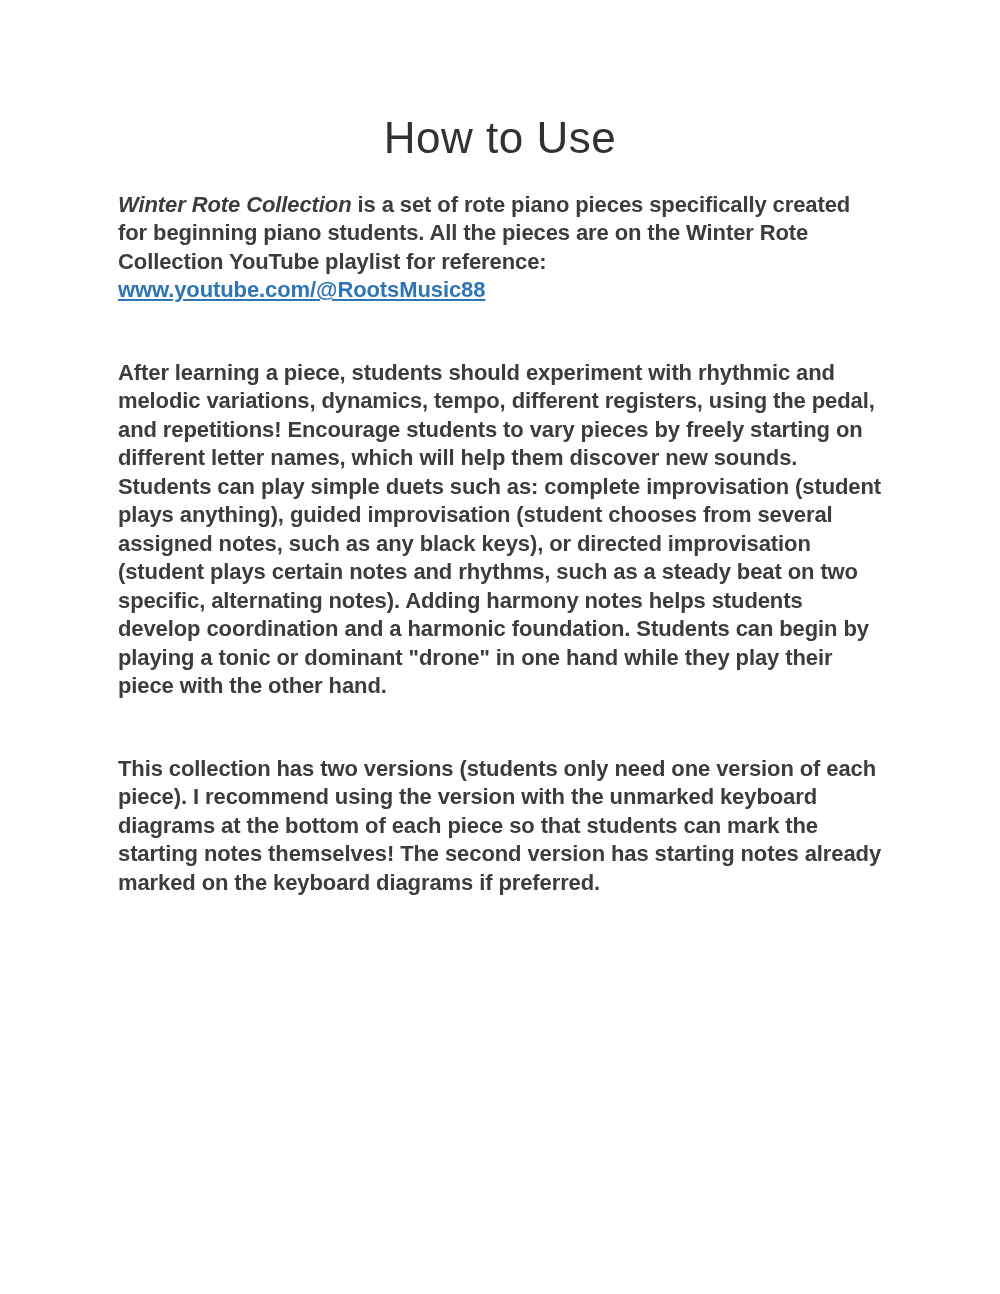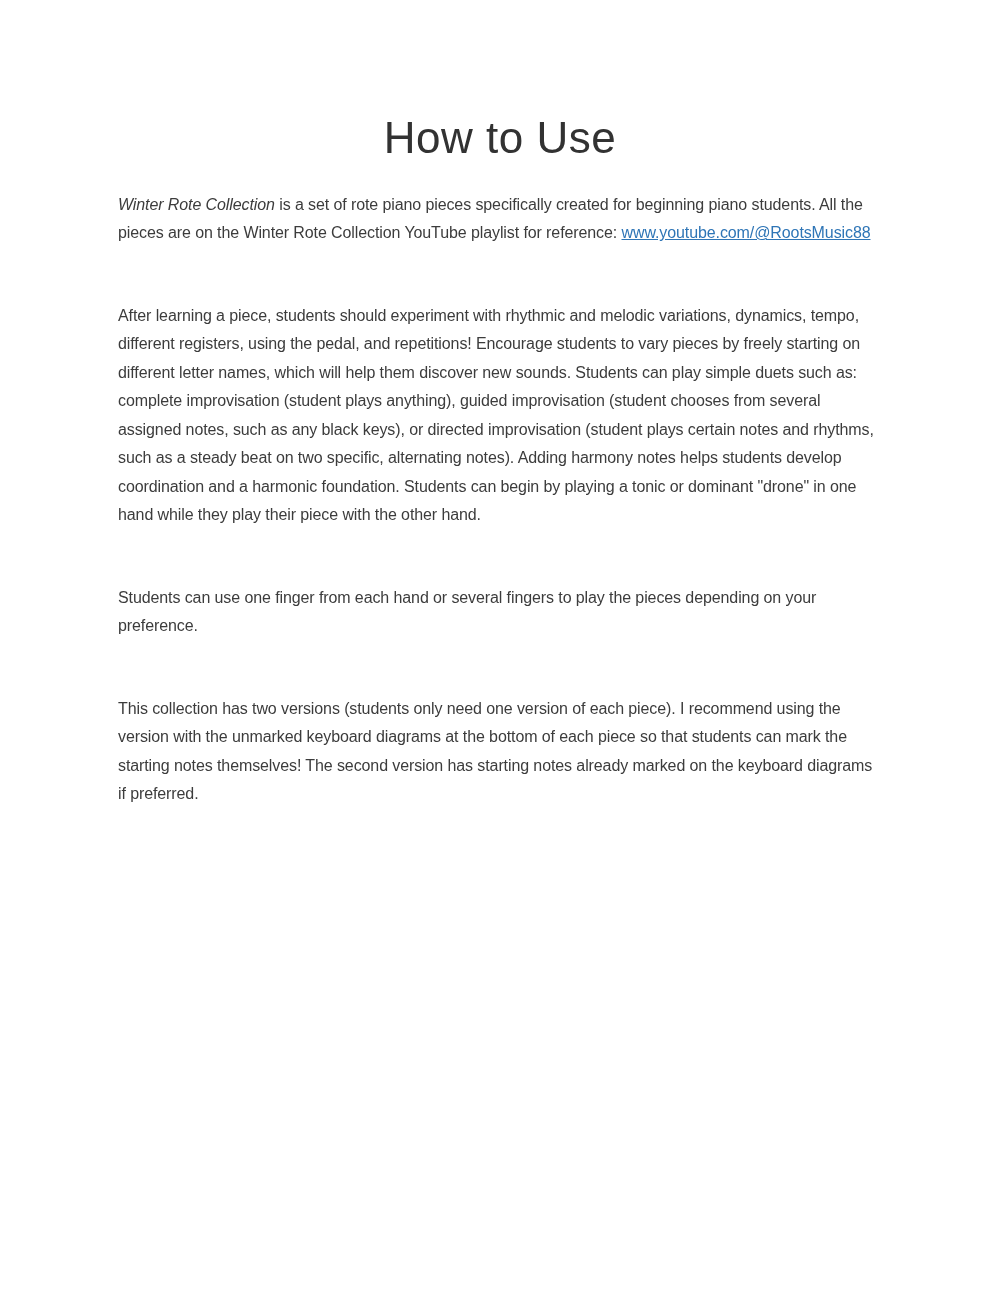--- a/index.html
+++ b/index.html
@@ -21,23 +21,23 @@
   .doc-title {
     font-size: 44px;
     font-weight: 300;
     letter-spacing: 0.5px;
     color: #323232;
     text-align: center;
     margin: 0 0 26px 0;
     line-height: 1.2;
   }
   .para {
-    font-size: 16px;
+    font-size: 22px;
     line-height: 28.5px;
-    font-weight: 400;
+    font-weight: 700;
     margin: 0 0 54px 0;
     letter-spacing: -0.1px;
   }
   .goals-label {
     margin-bottom: 13px;
   }
   .goals-list {
     margin: 0 0 54px 0;
     padding-left: 83px;
     list-style: decimal;
@@ -65,17 +65,16 @@
 <div class="page">
 
   <h1 class="doc-title">How to Use</h1>
 
   <p class="para"><span class="italic-title">Winter Rote Collection</span><span> is a set of rote piano pieces specifically created for beginning piano students. All the pieces are on the Winter Rote Collection YouTube playlist for reference: </span><a class="hyperlink">www.youtube.com/@RootsMusic88</a></p>
 
 
 
   <p class="para">After learning a piece, students should experiment with rhythmic and melodic variations, dynamics, tempo, different registers, using the pedal, and repetitions! Encourage students to vary pieces by freely starting on different letter names, which will help them discover new sounds. Students can play simple duets such as: complete improvisation (student plays anything), guided improvisation (student chooses from several assigned notes, such as any black keys), or directed improvisation (student plays certain notes and rhythms, such as a steady beat on two specific, alternating notes). Adding harmony notes helps students develop coordination and a harmonic foundation. Students can begin by playing a tonic or dominant "drone" in one hand while they play their piece with the other hand.</p>
 
-  <p class="para">Students can use one finger from each hand or several fingers to play the pieces depending on your preference.</p>
 
   <p class="para">This collection has two versions (students only need one version of each piece). I recommend using the version with the unmarked keyboard diagrams at the bottom of each piece so that students can mark the starting notes themselves! The second version has starting notes already marked on the keyboard diagrams if preferred.</p>
 
 </div>
 
 </body></html>

